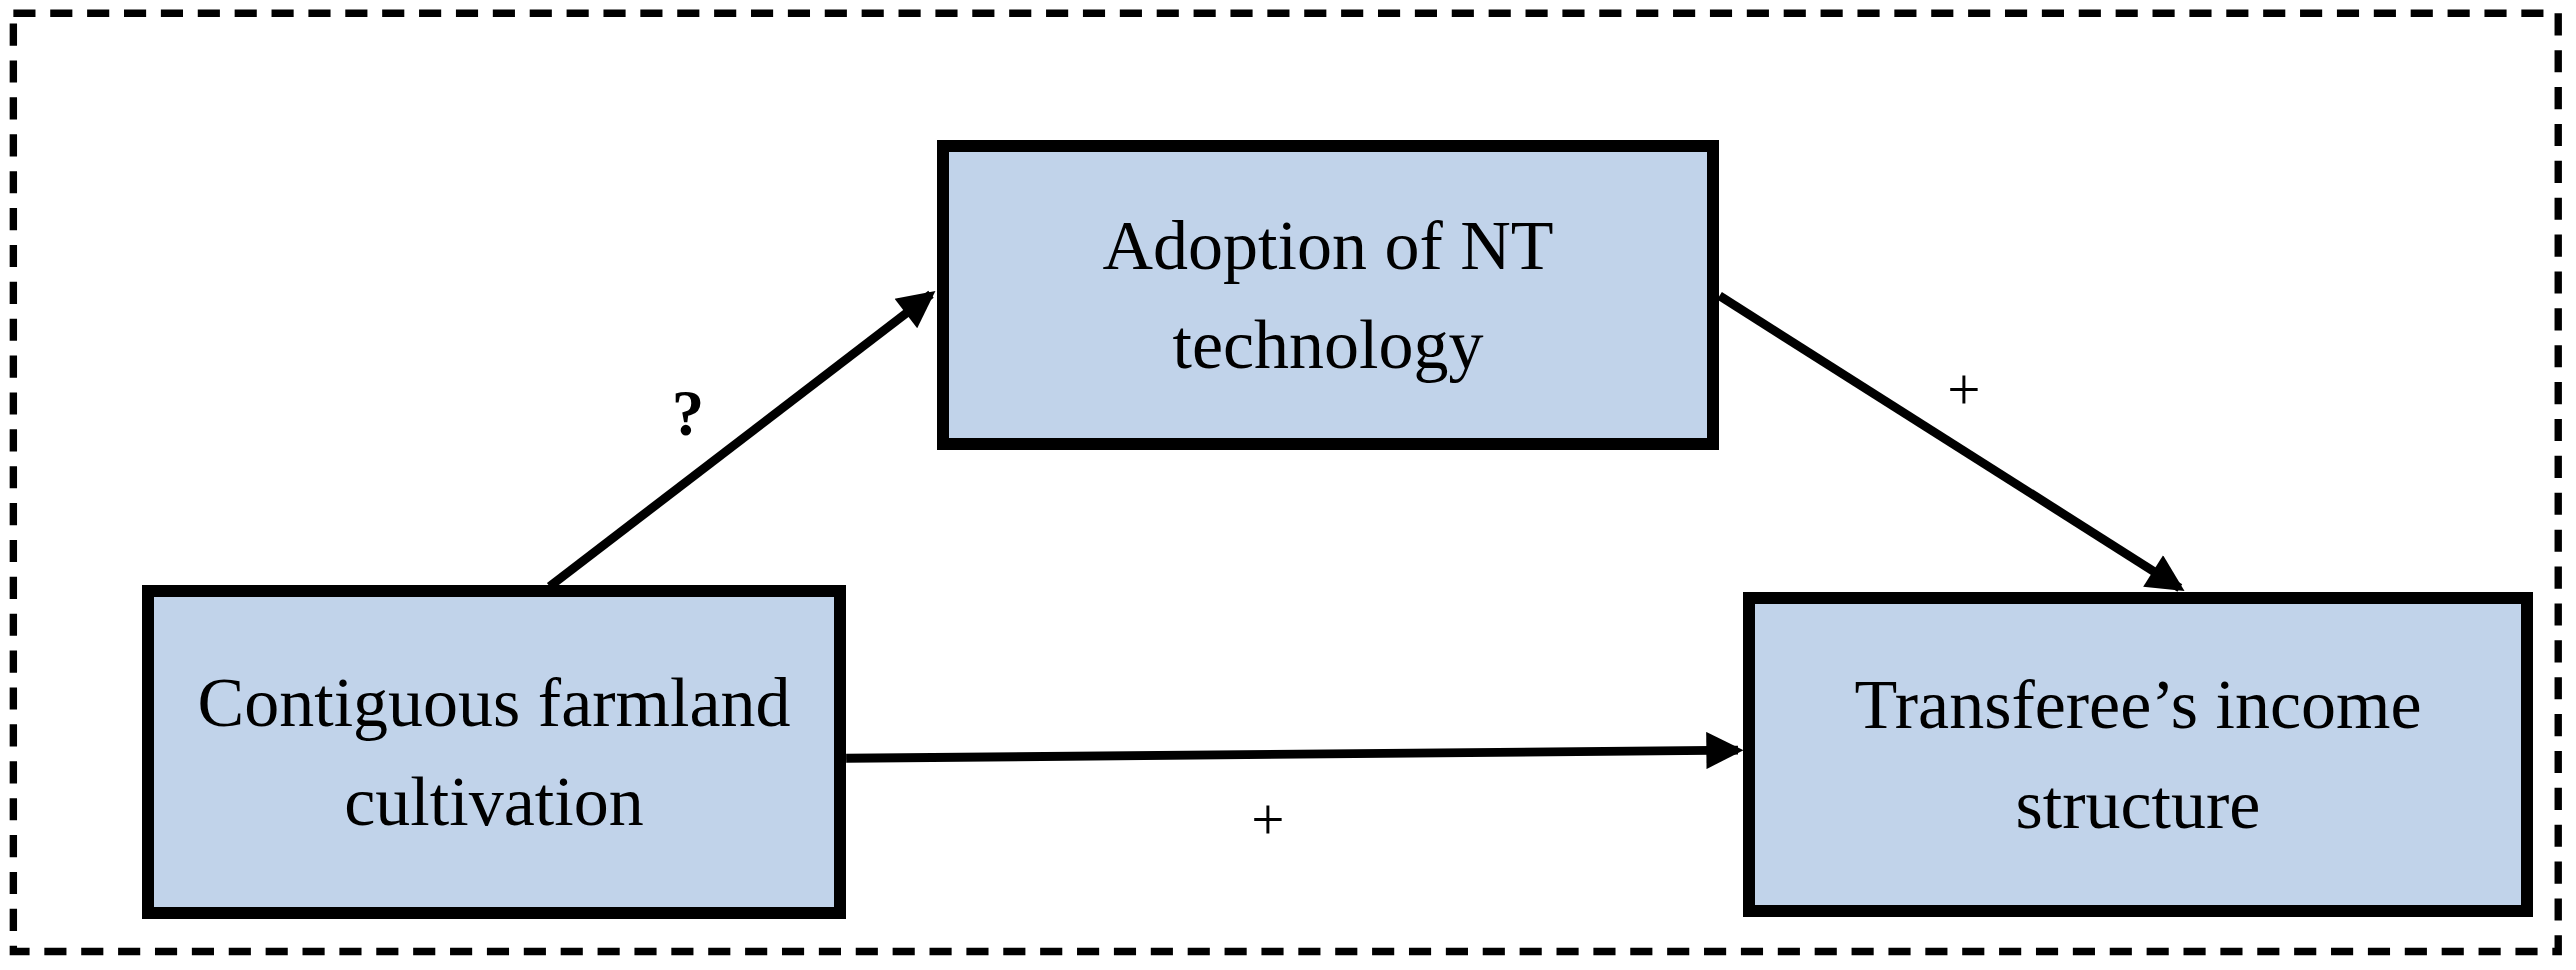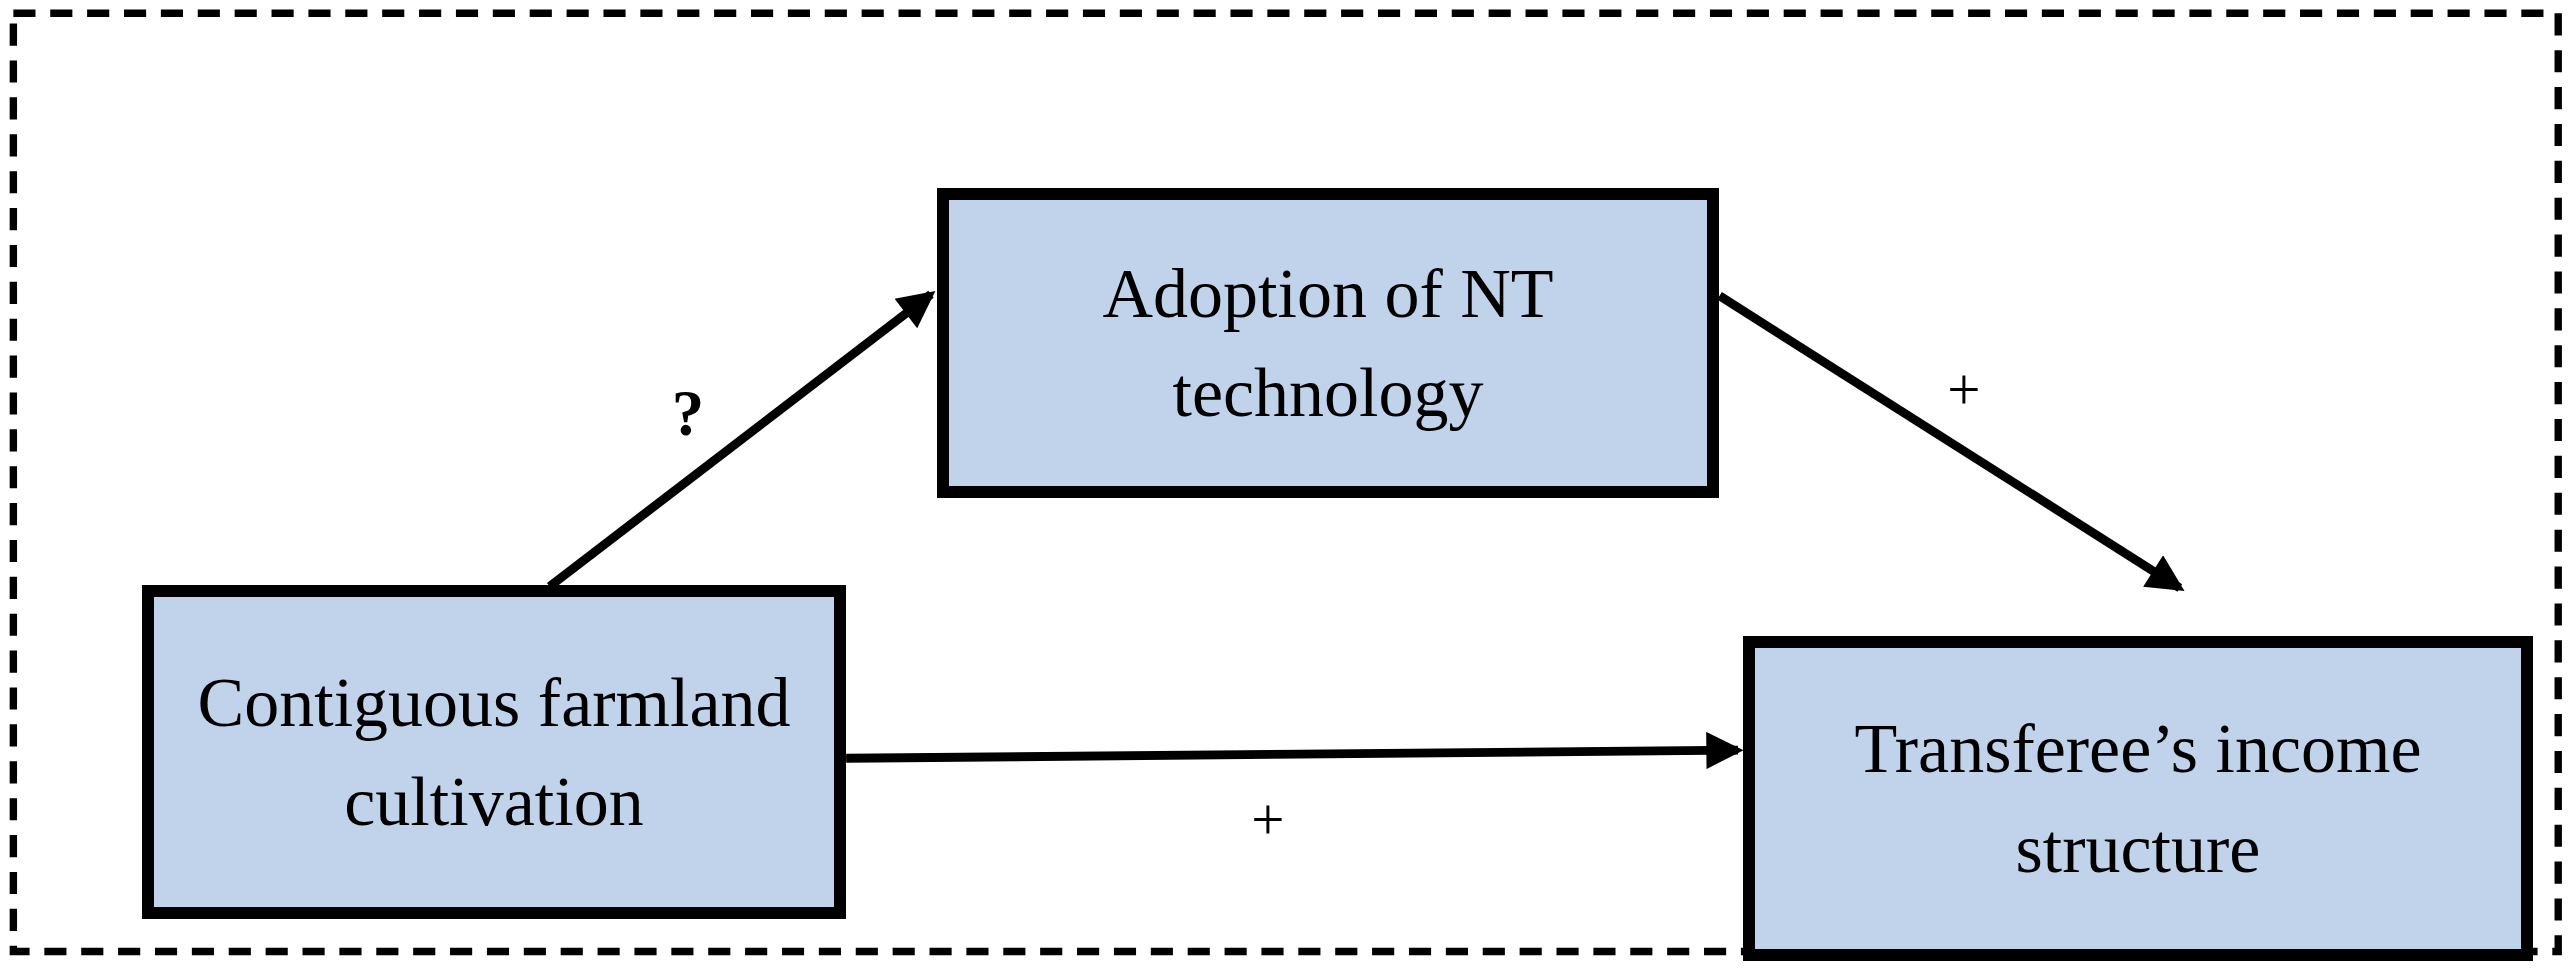--- a/index.html
+++ b/index.html
@@ -54,22 +54,22 @@
   .edge-label{
     position:absolute;
     transform:translate(-50%,-50%);
     color:var(--text);
     line-height:1;
   }
   .label-question{ left:688px; top:413px; font-size:65px; font-weight:bold; }
   .label-plus-top{ left:1964px; top:389px; font-size:59px; font-weight:normal; }
   .label-plus-bottom{ left:1268px; top:819px; font-size:59px; font-weight:normal; }
   #box-cultivation{ left:142px;  top:585px; width:704px;  height:334px; }
-  #box-adoption  { left:937px; top:140px; width:782px; height:310px;margin-top:48px; }
-  #box-income    { left:1743px; top:592px; width:790px; height:325px;margin-top:44px; }
+  #box-adoption  { left:937px; top:140px; width:782px; height:310px; }
+  #box-income    { left:1743px; top:592px; width:790px; height:325px; }
 </style>
 </head>
 <body>
 
 <div class="canvas">
 
   <svg class="connector-layer" viewBox="0 0 3492 1315" xmlns="http://www.w3.org/2000/svg">
     <defs>
       <marker id="arrowhead" viewBox="0 0 10 10" refX="8.5" refY="5" markerWidth="5.2" markerHeight="4.2" markerUnits="strokeWidth" orient="auto">
         <path d="M 0 0 L 10 5 L 0 10 Z"></path>

